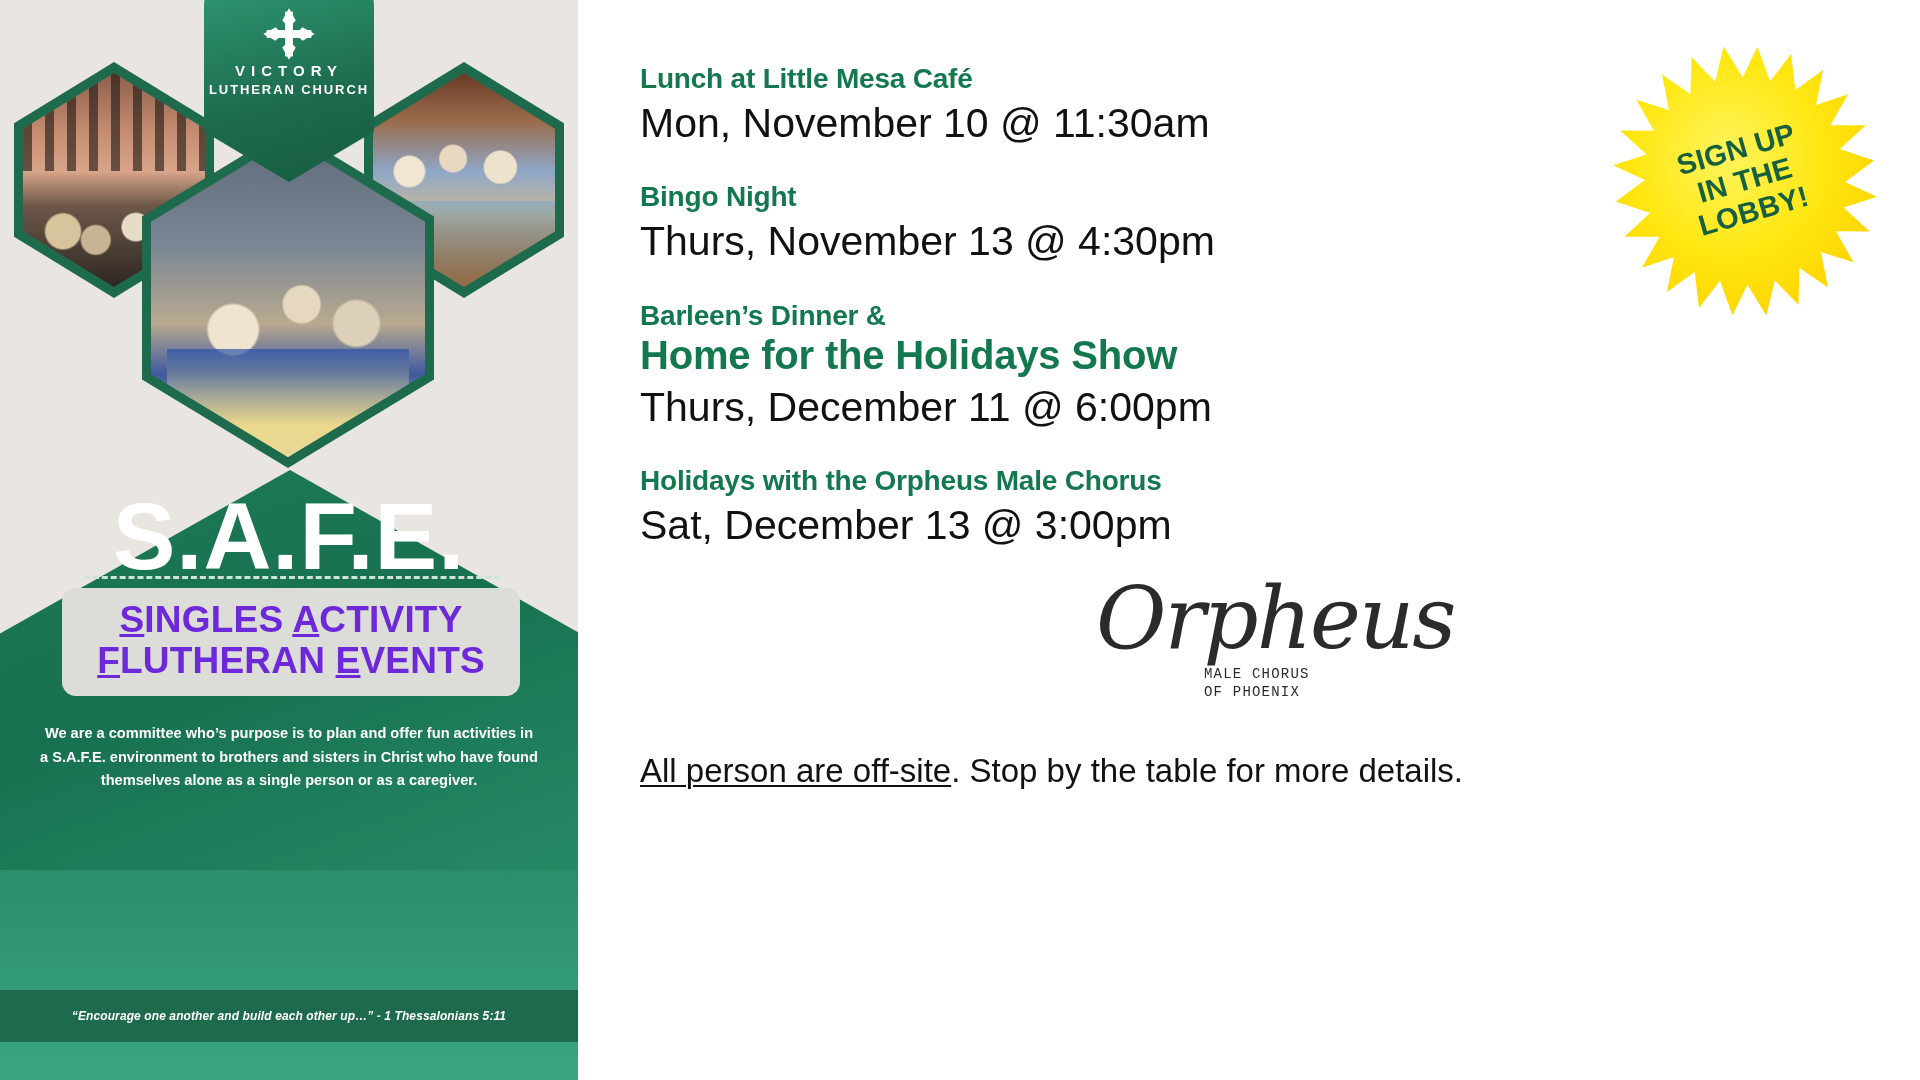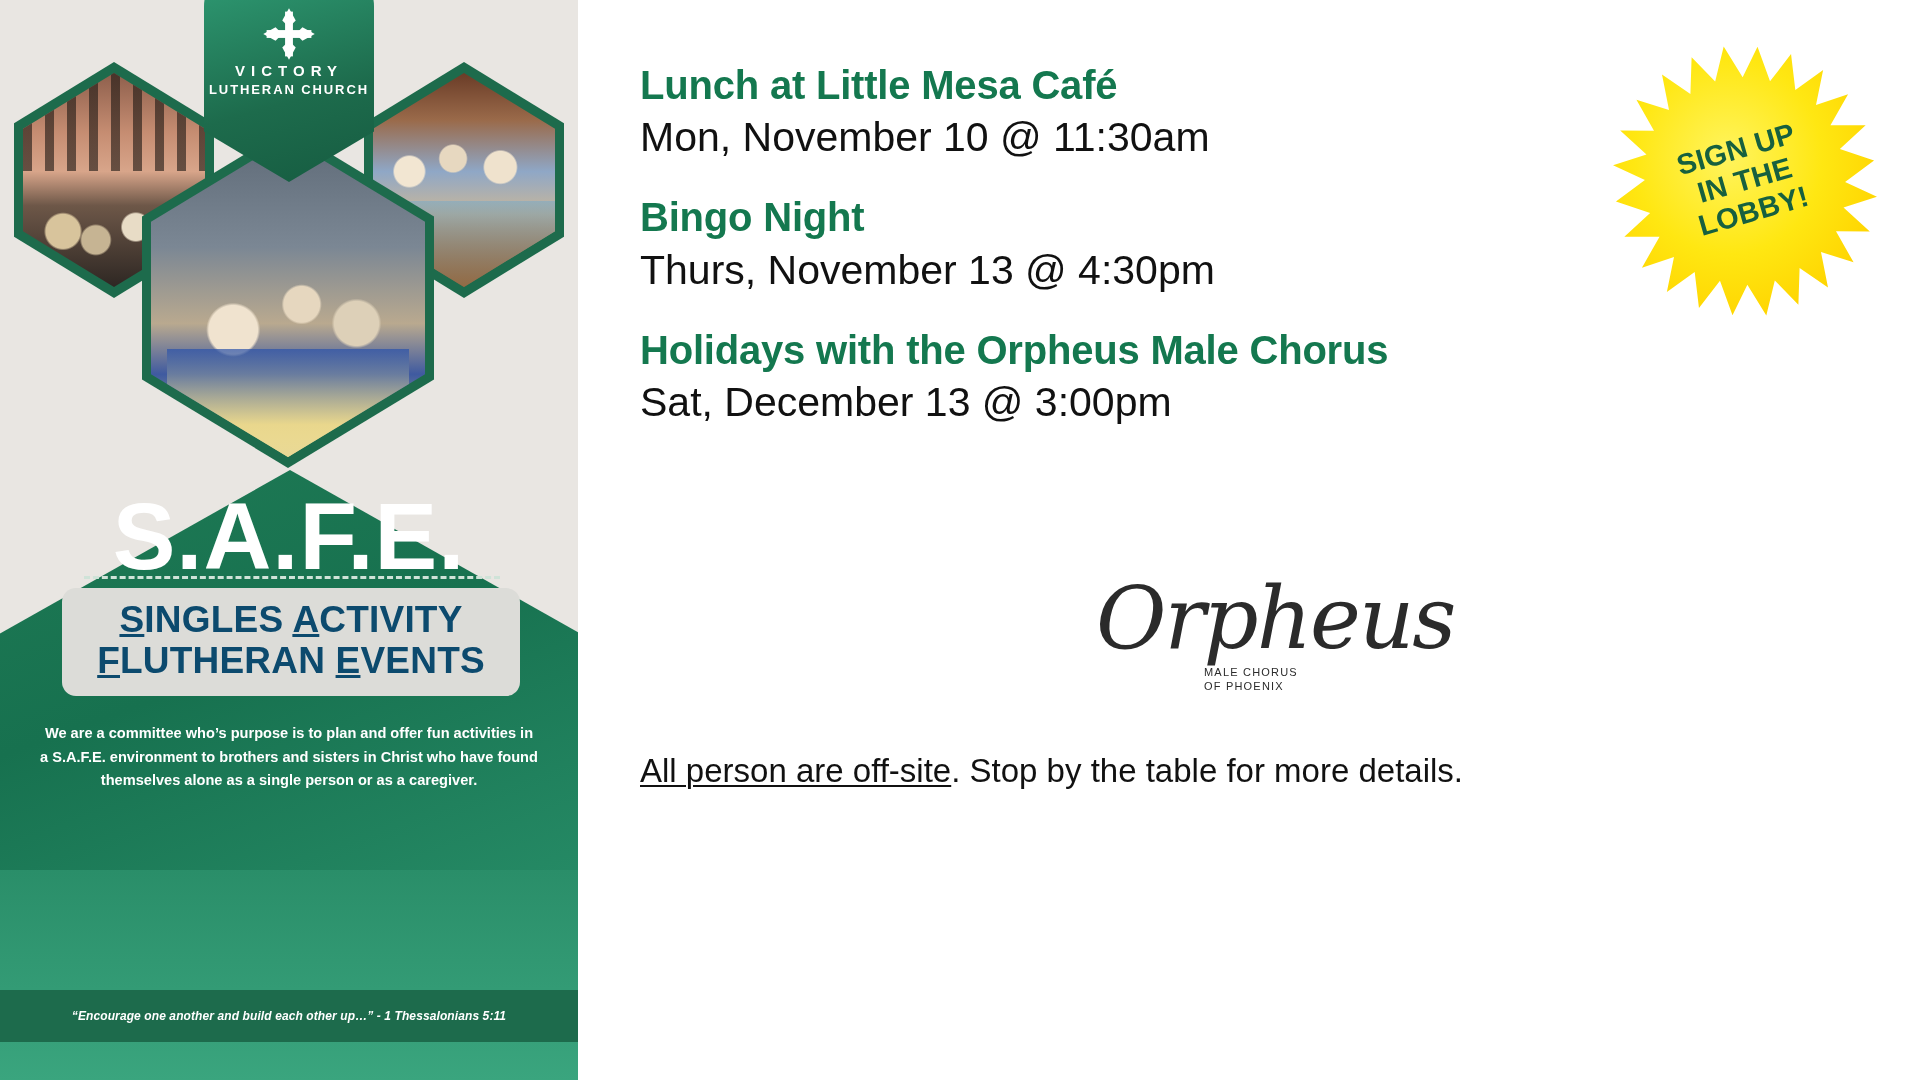--- a/index.html
+++ b/index.html
@@ -171,21 +171,21 @@
   #safe-box {
     position: absolute;
     left: 62px; top: 588px;
     width: 458px;
     padding: 11px 10px 14px;
     background: #dcdcd8;
     border-radius: 14px;
     text-align: center;
   }
   #safe-box .line {
-    color: #0c4a6e;
+    color: #6d28d9;
     font-size: 37px;
     font-weight: bold;
     line-height: 1.12;
     white-space: nowrap;
     letter-spacing: .2px;
   }
   #safe-box .line u { text-decoration: underline; text-decoration-thickness: 3px; text-underline-offset: 2px; }
 
   #safe-desc {
     position: absolute;
@@ -208,21 +208,21 @@
 
   #events {
     position: absolute;
     left: 62px; top: 62px;
     width: 1060px;
   }
   .event { margin-bottom: 30px; }
   .event:last-child { margin-bottom: 0; }
   .ev-title {
     color: #14784f;
-    font-size: 40px;
+    font-size: 28px;
     font-weight: bold;
     line-height: 1.18;
     letter-spacing: -.2px;
     white-space: nowrap;
   }
   .ev-title2 {
     color: #14784f;
     font-size: 40px;
     font-weight: bold;
     line-height: 1.18;
@@ -271,24 +271,24 @@
   #orpheus .script {
     font-family: "DejaVu Serif", serif;
     font-style: italic;
     font-size: 86px;
     line-height: .9;
     letter-spacing: -2px;
   }
   #orpheus .sub {
     position: absolute;
     left: 108px; top: 86px;
-    font-size: 11px;
+    font-size: 14px;
     letter-spacing: 1.2px;
     line-height: 1.25;
-    font-family: Liberation Sans, sans-serif;
+    font-family: Liberation Mono, monospace;
   }
 
   #footnote {
     position: absolute;
     left: 62px; top: 752px;
     font-size: 33px;
     color: #111111;
     font-weight: normal;
     white-space: nowrap;
   }
@@ -369,20 +369,25 @@
       <div class="event">
         <div class="ev-title">Lunch at Little Mesa Café</div>
         <div class="ev-when">Mon, November 10 @ 11:30am</div>
       </div>
 
       <div class="event">
         <div class="ev-title">Bingo Night</div>
         <div class="ev-when">Thurs, November 13 @ 4:30pm</div>
       </div>
 
+      <div class="event">
+        <div class="ev-title">Barleen’s Dinner &amp;</div>
+        <div class="ev-title2">Home for the Holidays Show</div>
+        <div class="ev-when">Thurs, December 11 @ 6:00pm</div>
+      </div>
 
       <div class="event">
         <div class="ev-title">Holidays with the Orpheus Male Chorus</div>
         <div class="ev-when">Sat, December 13 @ 3:00pm</div>
       </div>
     </div>
 
     <div id="orpheus">
       <div class="script">Orpheus</div>
       <div class="sub">

